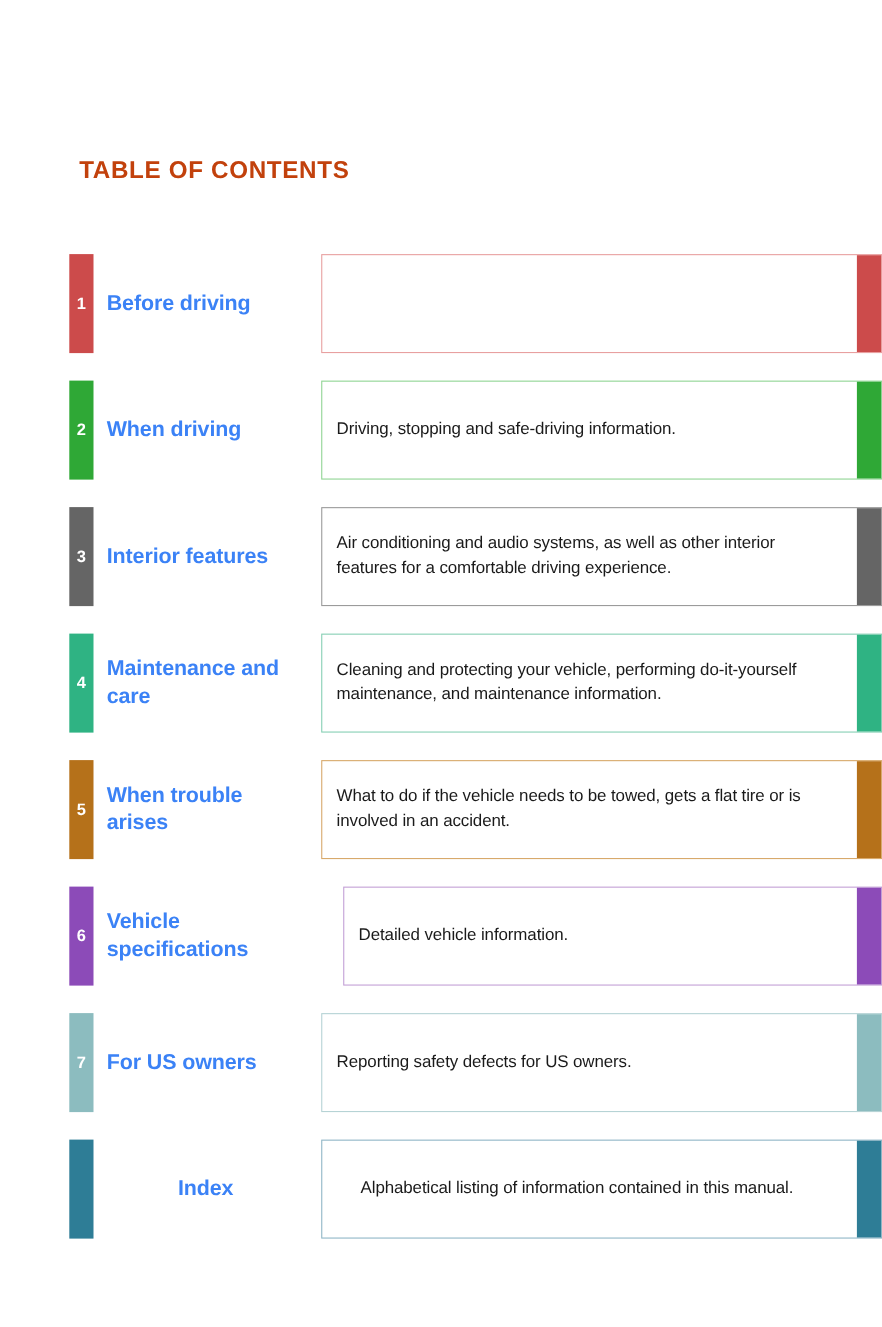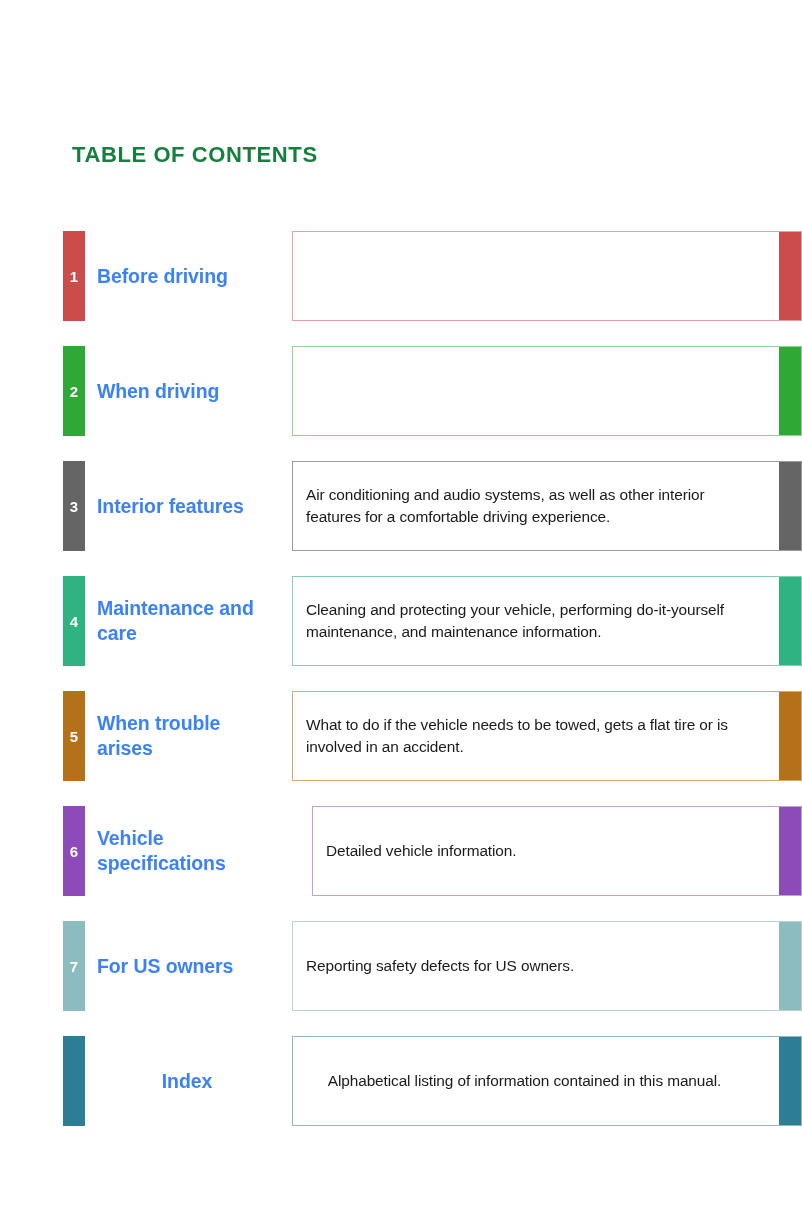--- a/index.html
+++ b/index.html
@@ -23,21 +23,21 @@
     background: #ffffff;
   }
 
   .toc-title {
     position: absolute;
     left: 72px;
     top: 142px;
     font-size: 22px;
     font-weight: 600;
     letter-spacing: 0.6px;
-    color: #15803d;
+    color: #c2410c;
     white-space: nowrap;
   }
 
   .toc-list {
     position: absolute;
     left: 0;
     top: 231px;
     width: 802px;
   }
 
@@ -127,20 +127,21 @@
         <div class="desc-card" style="border-color: rgb(232, 160, 160);">
           <div class="desc-accent" style="background: rgb(204, 75, 75);"></div>
         </div>
       </div>
       <div class="toc-row" style="position: absolute; left: 0px; top: 115px; height: 90px;">
         <div class="chip" style="background: rgb(47, 168, 54);">
           <div class="chip-number">2</div>
         </div>
         <div class="row-title">When driving</div>
         <div class="desc-card" style="border-color: rgb(143, 212, 147);">
+          <div class="desc-text">Driving, stopping and safe-driving information.</div>
           <div class="desc-accent" style="background: rgb(47, 168, 54);"></div>
         </div>
       </div>
       <div class="toc-row" style="position: absolute; left: 0px; top: 230px; height: 90px;">
         <div class="chip" style="background: rgb(101, 101, 101);">
           <div class="chip-number">3</div>
         </div>
         <div class="row-title">Interior features</div>
         <div class="desc-card" style="border-color: rgb(155, 155, 155);">
           <div class="desc-text">Air conditioning and audio systems, as well as other interior features for a comfortable driving experience.</div>

